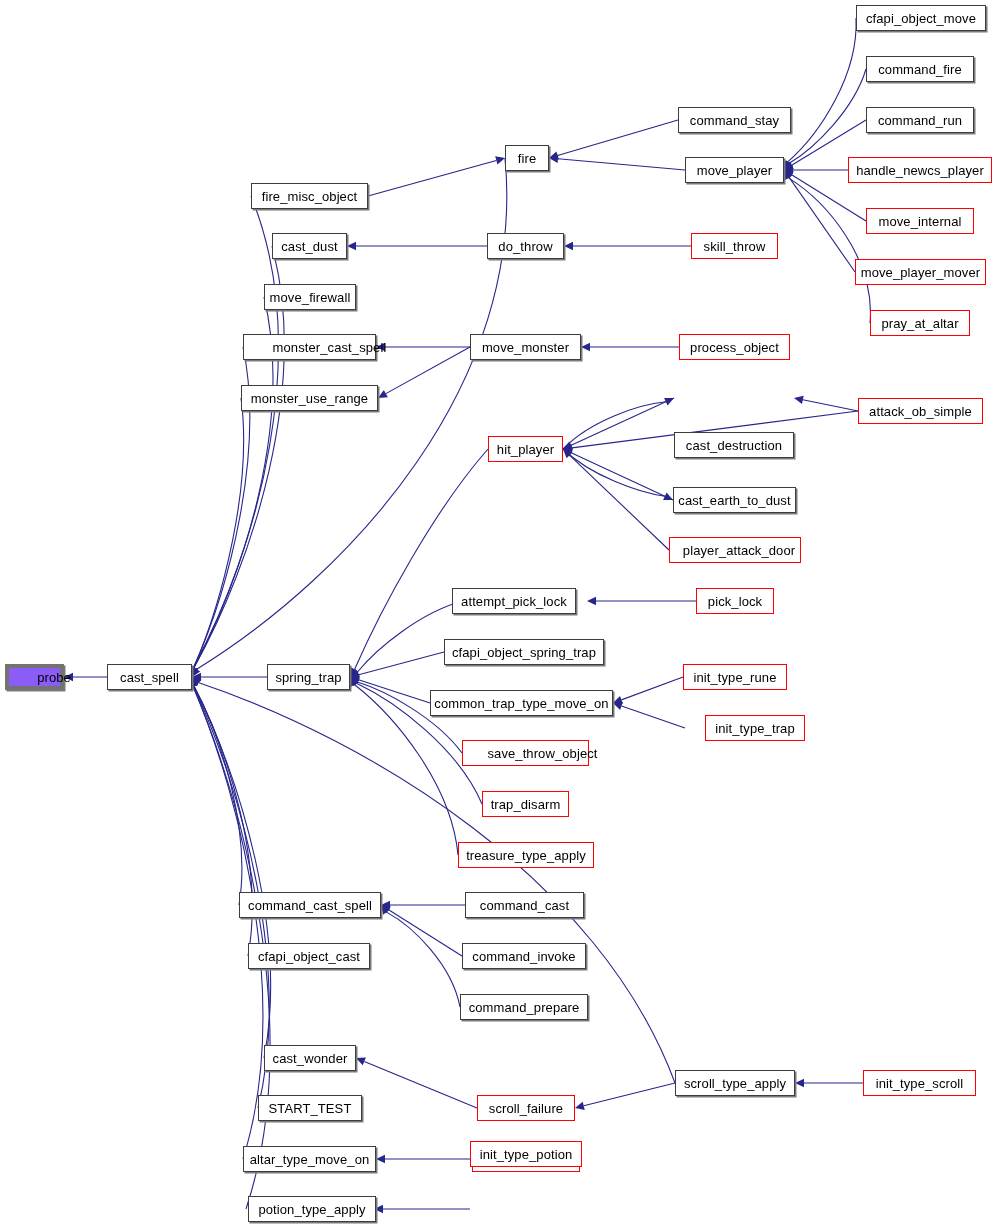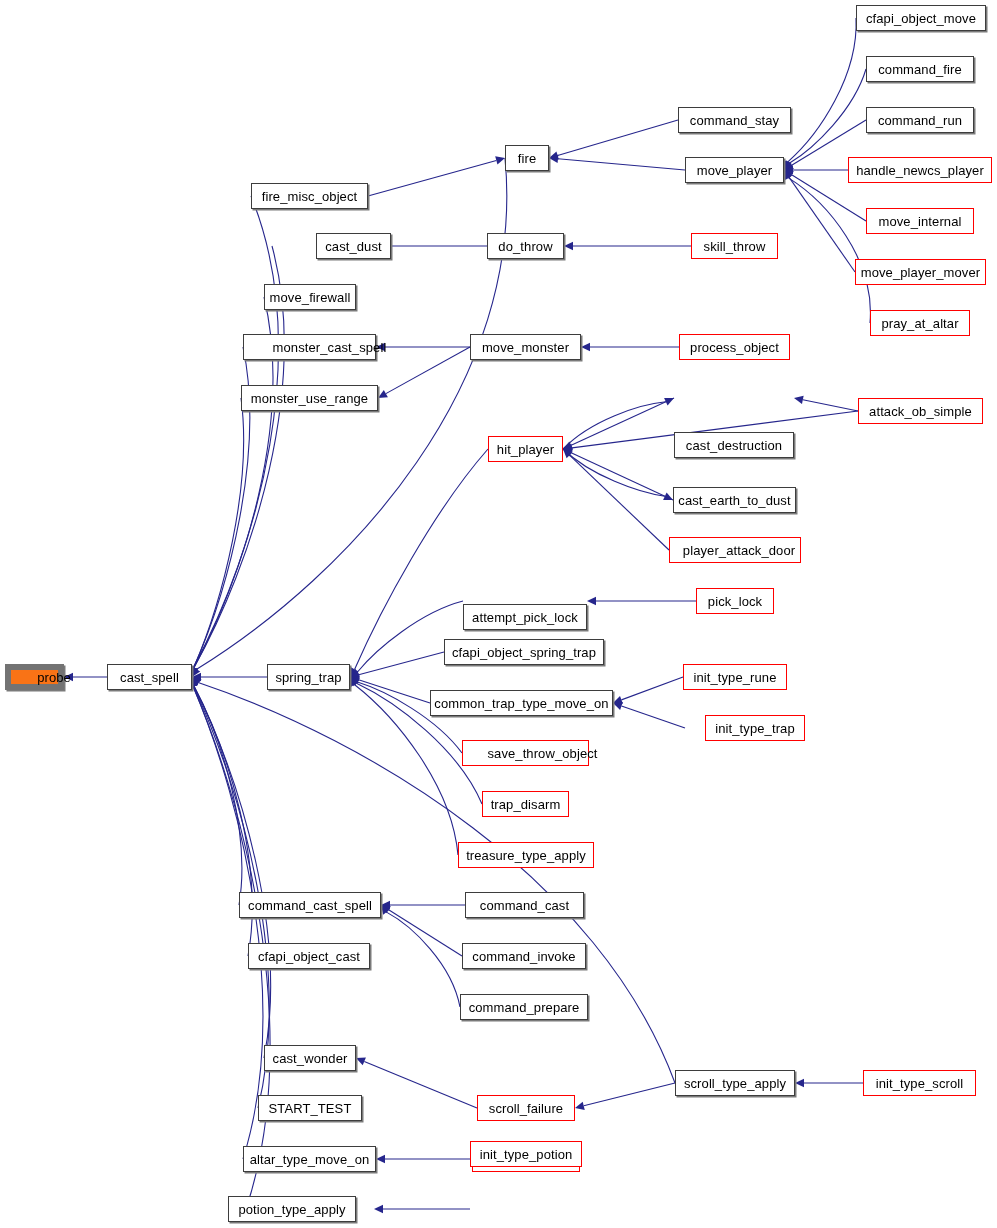--- a/index.html
+++ b/index.html
@@ -48,22 +48,22 @@
     border: 1px solid #3d3d3d;
     box-shadow: 1.5px 1.5px 0 0 #7a7a7a;
     letter-spacing: 0.1px;
     text-align: right;
   }
   .node-box.red {
     border: 1.6px solid #ff0000;
     box-shadow: none;
   }
   .node-box.root {
-    background: #f97316;
-    border: 6px solid #737373;
+    background: #8b5cf6;
+    border: 4px solid #737373;
     padding-left: 39px;
   }
   .node-label {
     pointer-events: none;
   }
 </style>
 </head>
 <body>
 
 <div id="graph-root">
@@ -295,21 +295,21 @@
       </div>
       <div class="node-box" style="left: 107px; top: 664px; width: 85px; height: 26px;">
         <span class="node-label">cast_spell</span>
       </div>
       <div class="node-box" style="left: 505px; top: 145px; width: 44px; height: 26px;">
         <span class="node-label">fire</span>
       </div>
       <div class="node-box" style="left: 251px; top: 183px; width: 117px; height: 26px;">
         <span class="node-label">fire_misc_object</span>
       </div>
-      <div class="node-box" style="left: 272px; top: 233px; width: 75px; height: 26px; margin-left: 44px;">
+      <div class="node-box" style="left: 272px; top: 233px; width: 75px; height: 26px;">
         <span class="node-label">cast_dust</span>
       </div>
       <div class="node-box" style="left: 264px; top: 284px; width: 92px; height: 26px;">
         <span class="node-label">move_firewall</span>
       </div>
       <div class="node-box" style="left: 243px; top: 334px; width: 133px; height: 26px; padding-left: 40px;">
         <span class="node-label">monster_cast_spell</span>
       </div>
       <div class="node-box" style="left: 241px; top: 385px; width: 137px; height: 26px;">
         <span class="node-label">monster_use_range</span>
@@ -361,21 +361,21 @@
       </div>
       <div class="node-box red" style="left: 488px; top: 436px; width: 75px; height: 26px;">
         <span class="node-label">hit_player</span>
       </div>
       <div class="node-box" style="left: 673px; top: 487px; width: 123px; height: 26px;">
         <span class="node-label">cast_earth_to_dust</span>
       </div>
       <div class="node-box red" style="left: 669px; top: 537px; width: 132px; height: 26px; padding-left: 8px;">
         <span class="node-label">player_attack_door</span>
       </div>
-      <div class="node-box" style="left: 463px; top: 588px; width: 124px; height: 26px; margin-top: 16px;">
+      <div class="node-box" style="left: 452px; top: 588px; width: 124px; height: 26px;">
         <span class="node-label">attempt_pick_lock</span>
       </div>
       <div class="node-box red" style="left: 696px; top: 588px; width: 78px; height: 26px;">
         <span class="node-label">pick_lock</span>
       </div>
       <div class="node-box" style="left: 267px; top: 664px; width: 83px; height: 26px;">
         <span class="node-label">spring_trap</span>
       </div>
       <div class="node-box" style="left: 444px; top: 639px; width: 160px; height: 26px;">
         <span class="node-label">cfapi_object_spring_trap</span>
@@ -427,20 +427,20 @@
       </div>
       <div class="node-box" style="left: 258px; top: 1095px; width: 104px; height: 26px;">
         <span class="node-label">START_TEST</span>
       </div>
       <div class="node-box" style="left: 243px; top: 1146px; width: 133px; height: 26px;">
         <span class="node-label">altar_type_move_on</span>
       </div>
       <div class="node-box red" style="left: 472px; top: 1146px; width: 108px; height: 26px;">
         <span class="node-label">init_type_altar</span>
       </div>
-      <div class="node-box" style="left: 228px; top: 1196px; width: 128px; height: 26px;">
+      <div class="node-box" style="left: 248px; top: 1196px; width: 128px; height: 26px;">
         <span class="node-label">potion_type_apply</span>
       </div>
       <div class="node-box red" style="left: 470px; top: 1141px; width: 112px; height: 26px;">
         <span class="node-label">init_type_potion</span>
       </div>
     </div>
 </div>
 
 </body></html>

